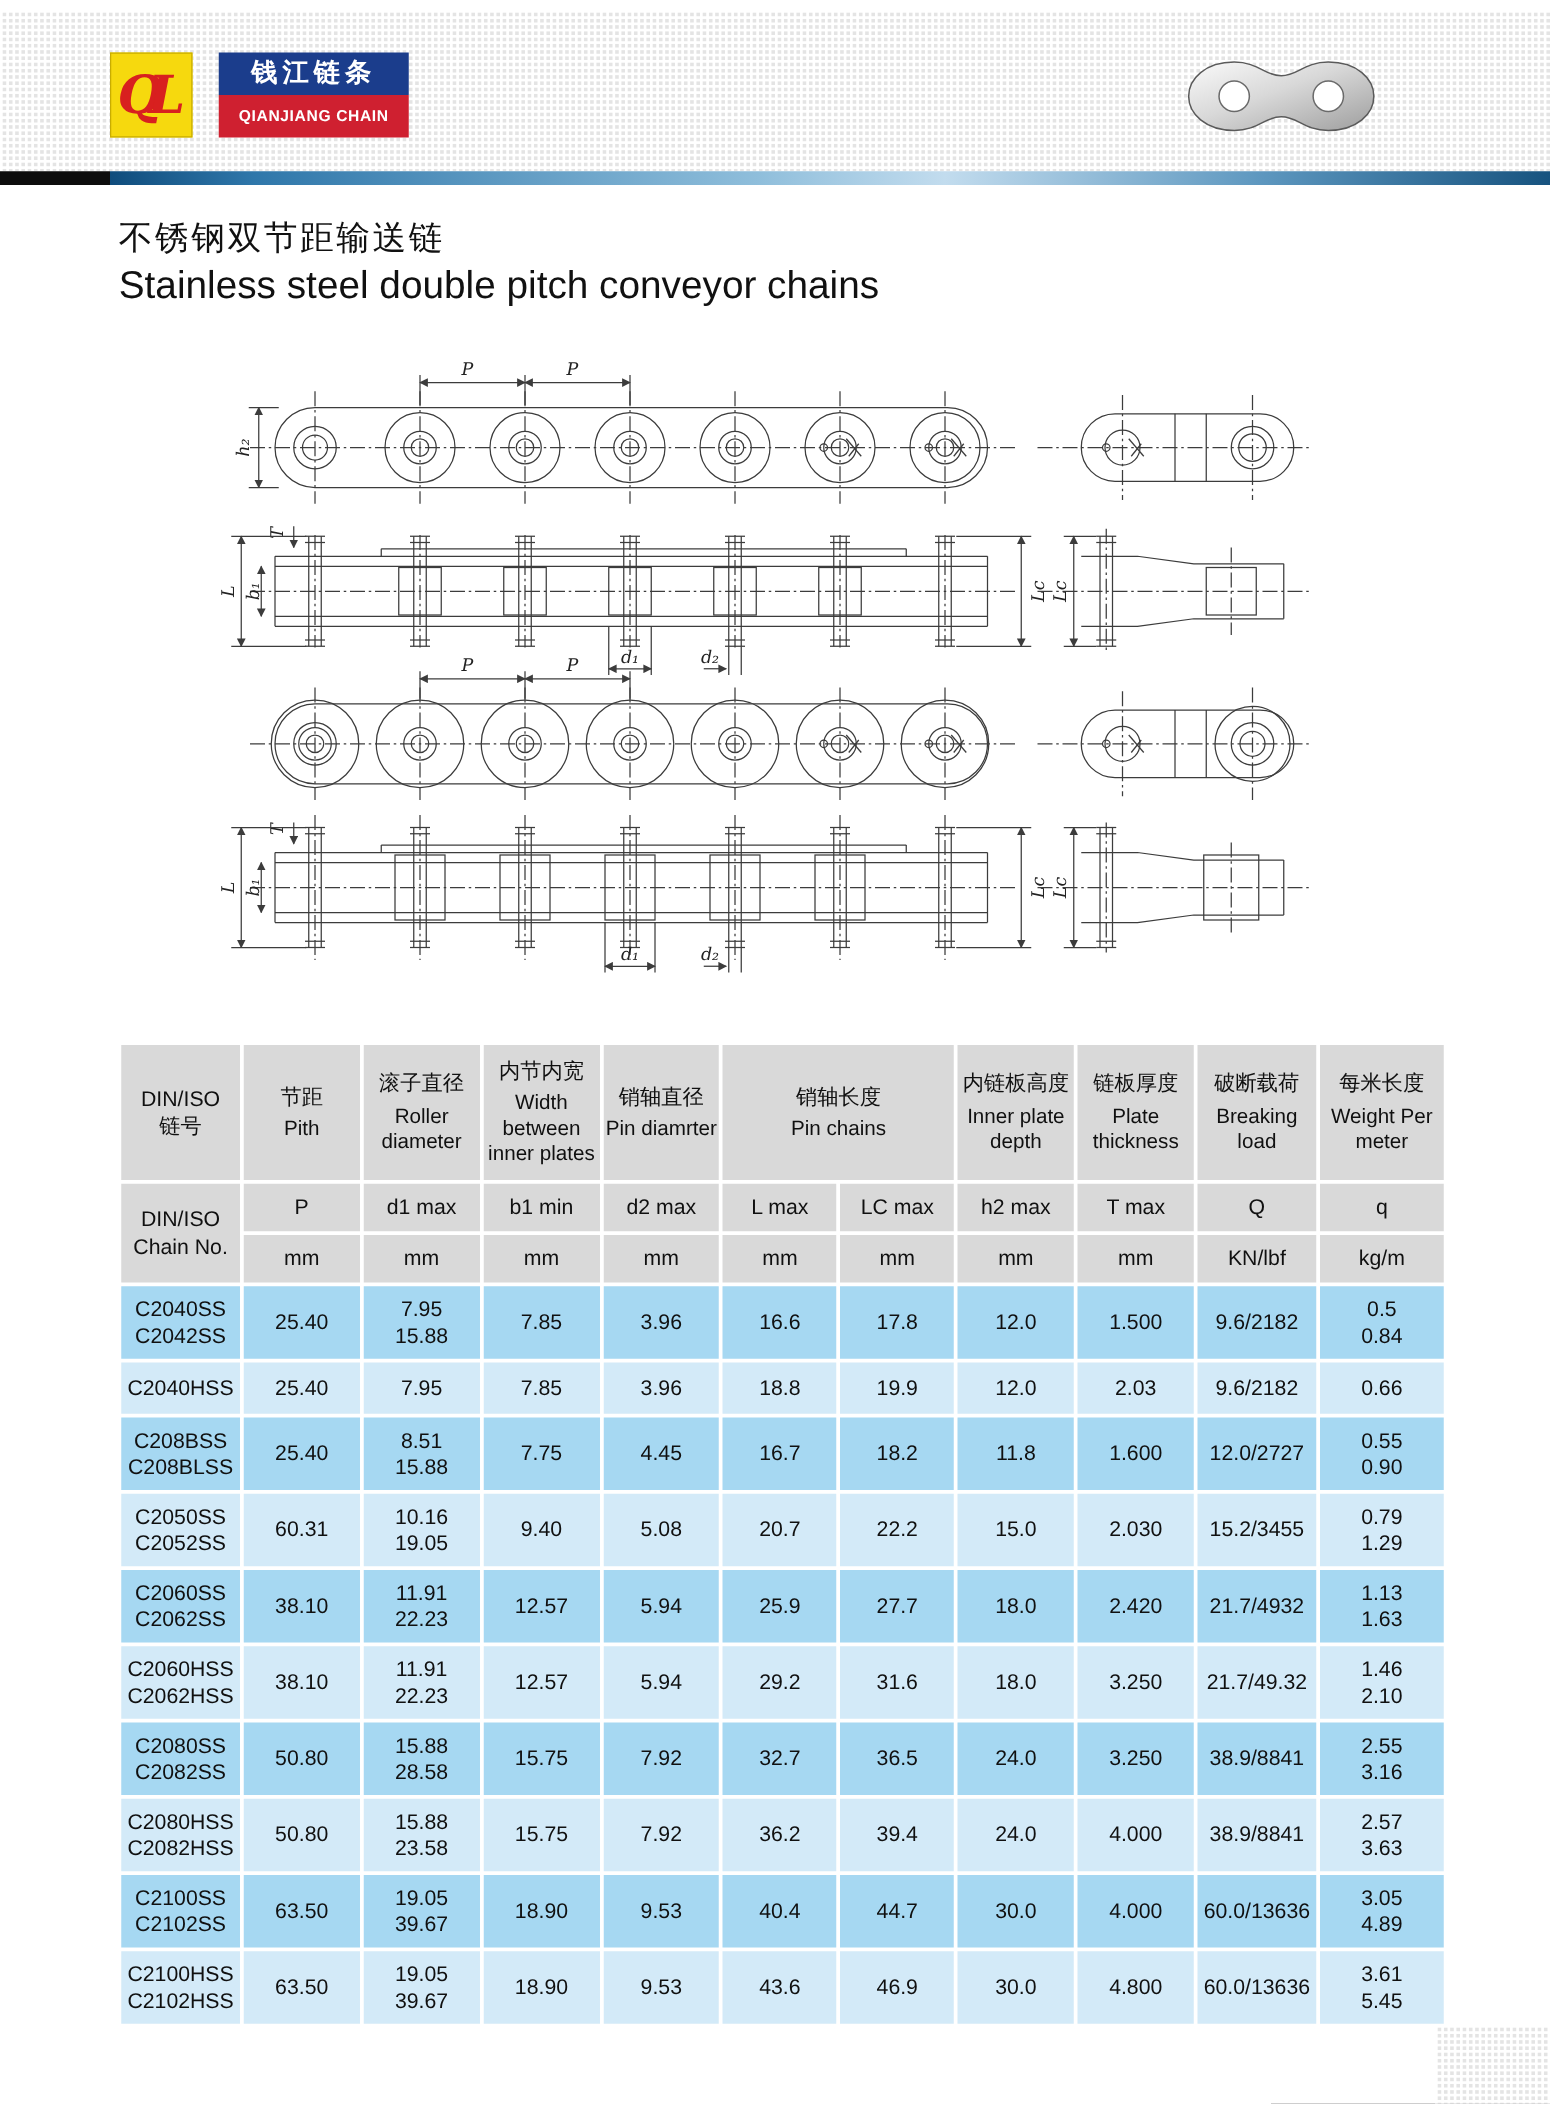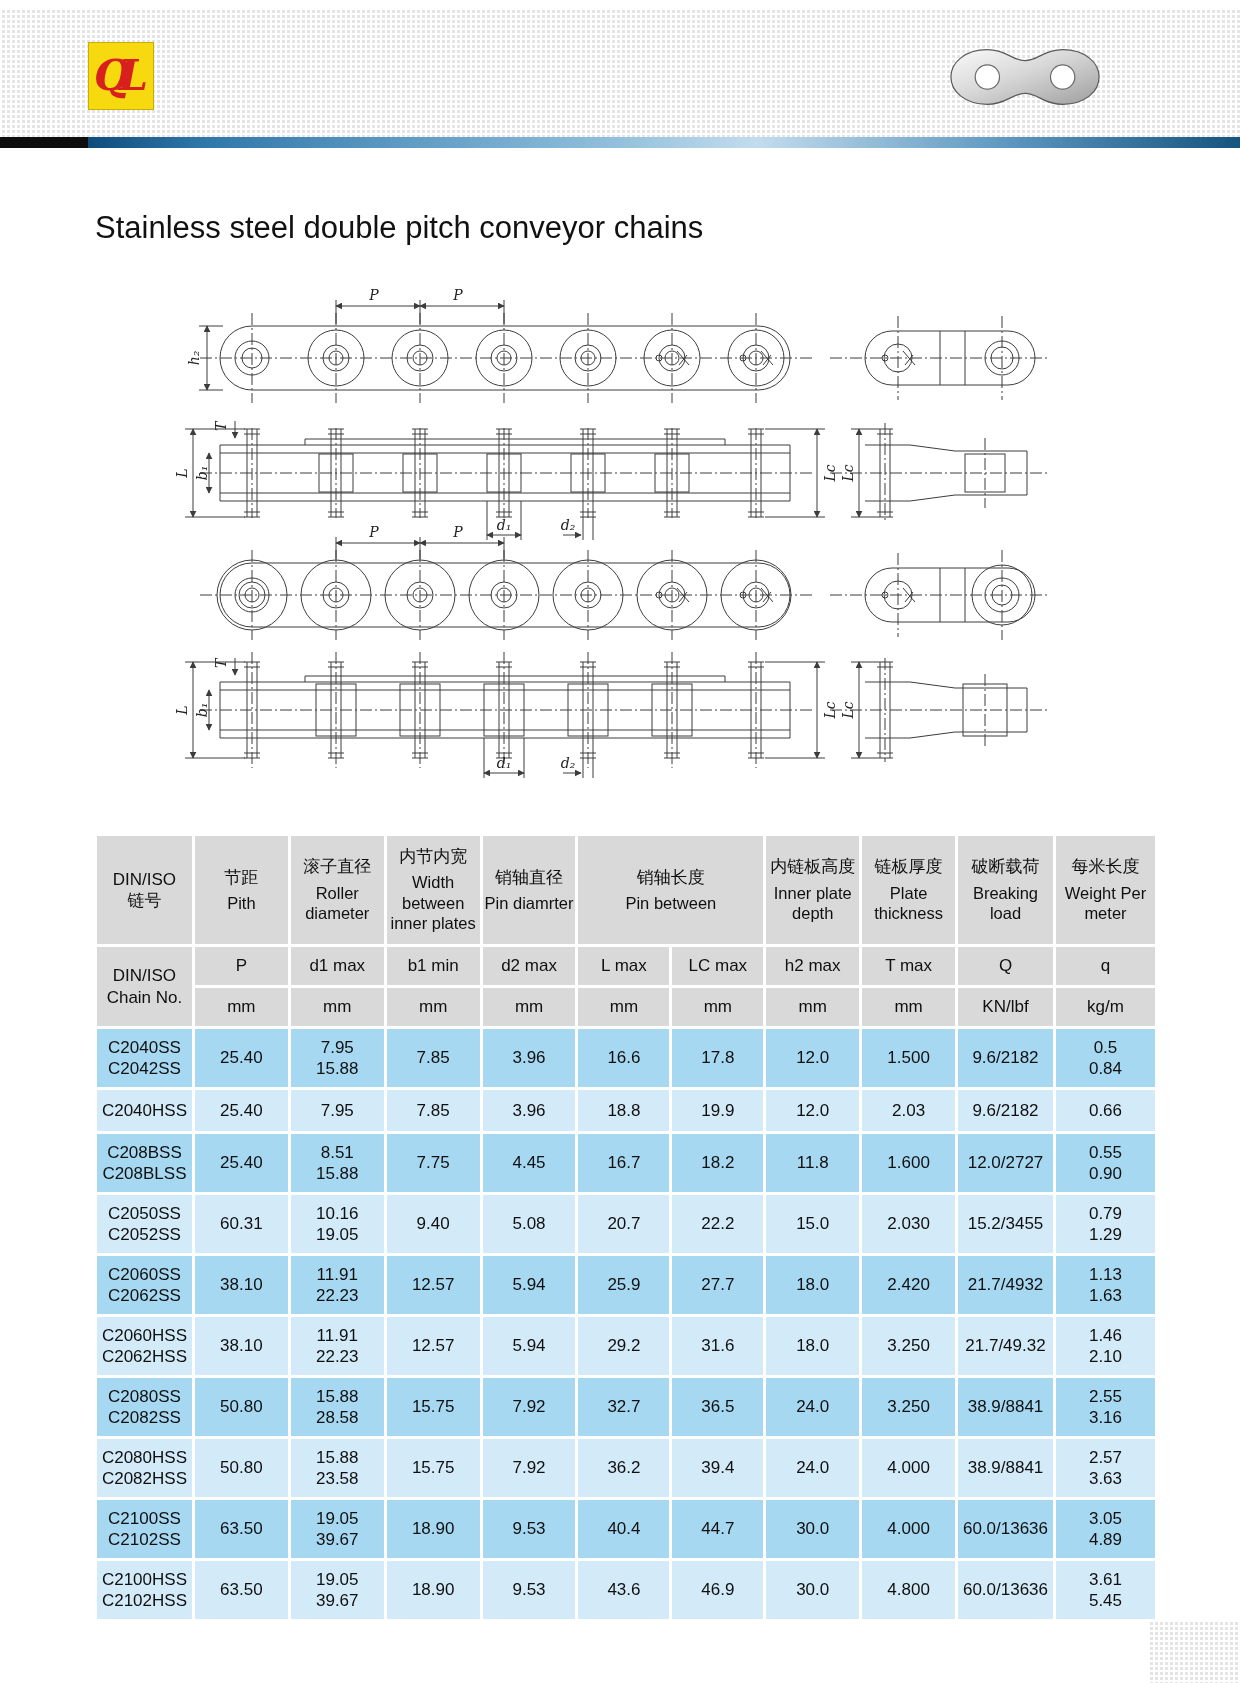--- a/index.html
+++ b/index.html
@@ -61,40 +61,45 @@
 </head>
 <body>
 
 <div class="page">
 
   <div class="pattern-band dots"></div>
   <div class="logo">
     <div class="logo-mark">
       <span>QL</span>
     </div>
+    <div class="logo-text">
+      <div class="logo-zh">钱江链条</div>
+      <div class="logo-en">QIANJIANG CHAIN</div>
+    </div>
   </div>
   <svg class="plate-img" width="170" height="78" viewBox="0 0 280 126">
     <defs>
       <linearGradient id="metal" x1="0" y1="0" x2="1" y2="1">
         <stop offset="0" stop-color="#fafafa"></stop>
           <stop offset="0.45" stop-color="#d8d8d8"></stop>
         <stop offset="1" stop-color="#9e9e9e"></stop>
       </linearGradient>
     </defs>
     <path d="M78,18 C40,18 18,40 18,63 C18,86 40,108 78,108 C110,108 118,90 140,90
              C162,90 170,108 202,108 C240,108 262,86 262,63 C262,40 240,18 202,18
              C170,18 162,36 140,36 C118,36 110,18 78,18 Z" fill="url(#metal)" stroke="#5a5a5a" stroke-width="2"></path>
     <circle cx="78" cy="63" r="20" fill="#fff" stroke="#6a6a6a" stroke-width="2"></circle>
     <circle cx="202" cy="63" r="20" fill="#fff" stroke="#6a6a6a" stroke-width="2"></circle>
   </svg>
   <div class="divider">
     <div class="black"></div>
     <div class="blue"></div>
   </div>
 
+  <div class="title-zh">不锈钢双节距输送链</div>
   <div class="title-en">Stainless steel double pitch conveyor chains</div>
 
   <svg class="drawings" viewBox="0 0 890 500">
     <defs>
       <marker id="arr" viewBox="0 0 10 10" refX="9" refY="5" markerWidth="7" markerHeight="7" orient="auto-start-reverse">
         <path d="M0,0L10,5L0,10z"></path>
       </marker>
       <g id="vcl">
           <line y1="-45" y2="45"></line>
         </g>
@@ -398,21 +403,21 @@
         <th class="h">
           <span class="zh">内节内宽</span>
             <span class="en">Width between inner plates</span>
         </th>
         <th class="h">
           <span class="zh">销轴直径</span>
             <span class="en">Pin diamrter</span>
         </th>
         <th class="h" colspan="2">
           <span class="zh">销轴长度</span>
-            <span class="en">Pin between</span>
+            <span class="en">Pin chains</span>
         </th>
         <th class="h">
           <span class="zh">内链板高度</span>
             <span class="en">Inner plate depth</span>
         </th>
         <th class="h">
           <span class="zh">链板厚度</span>
             <span class="en">Plate thickness</span>
         </th>
         <th class="h">

